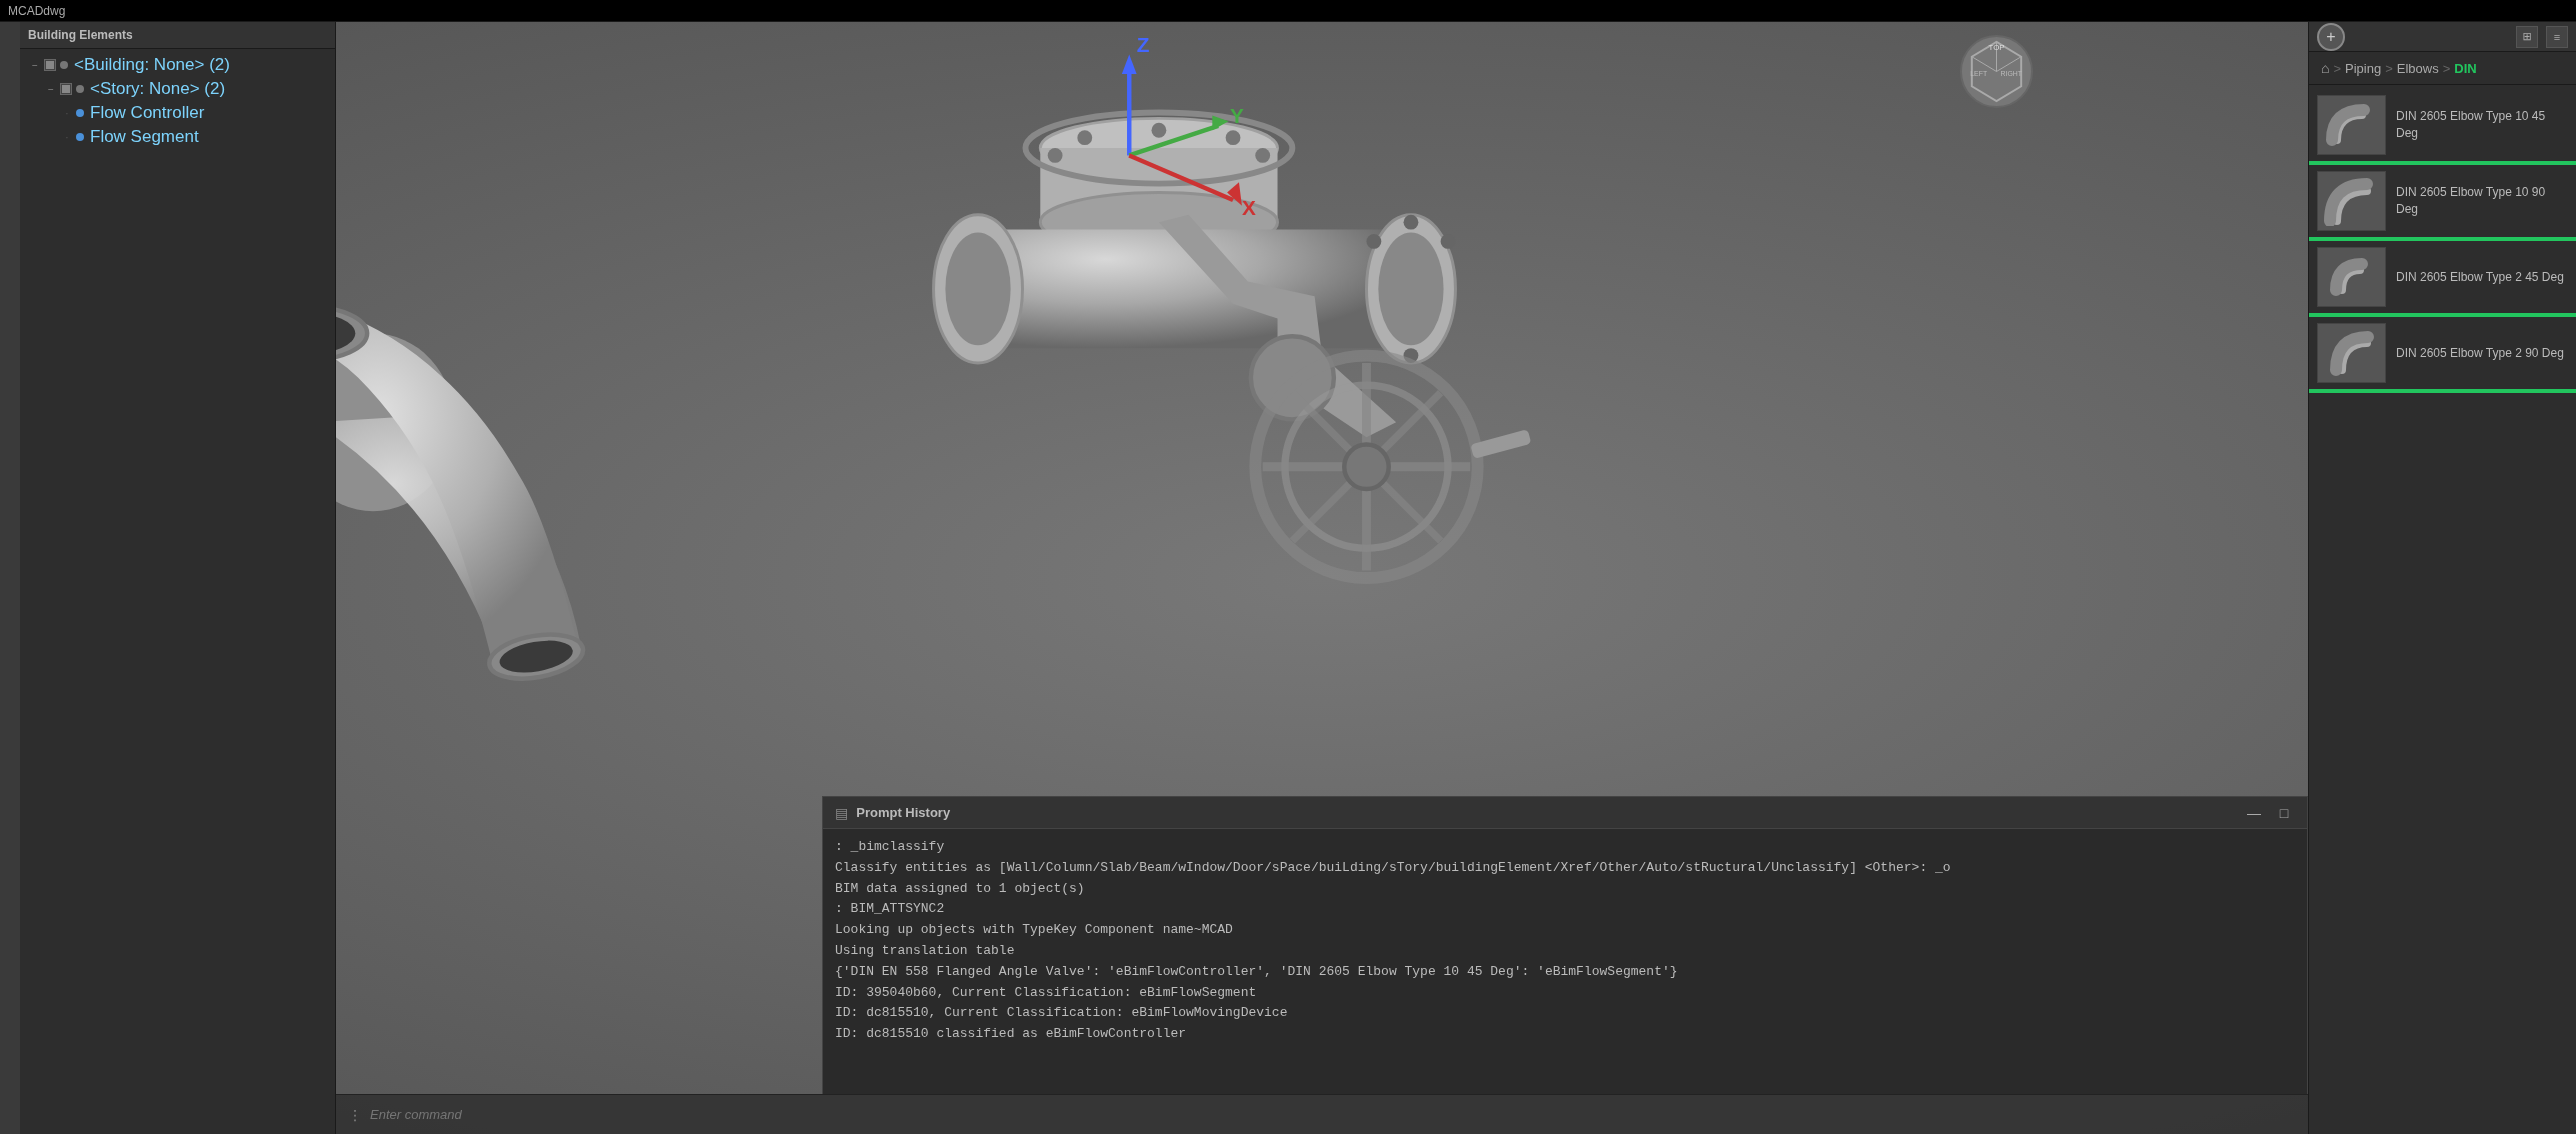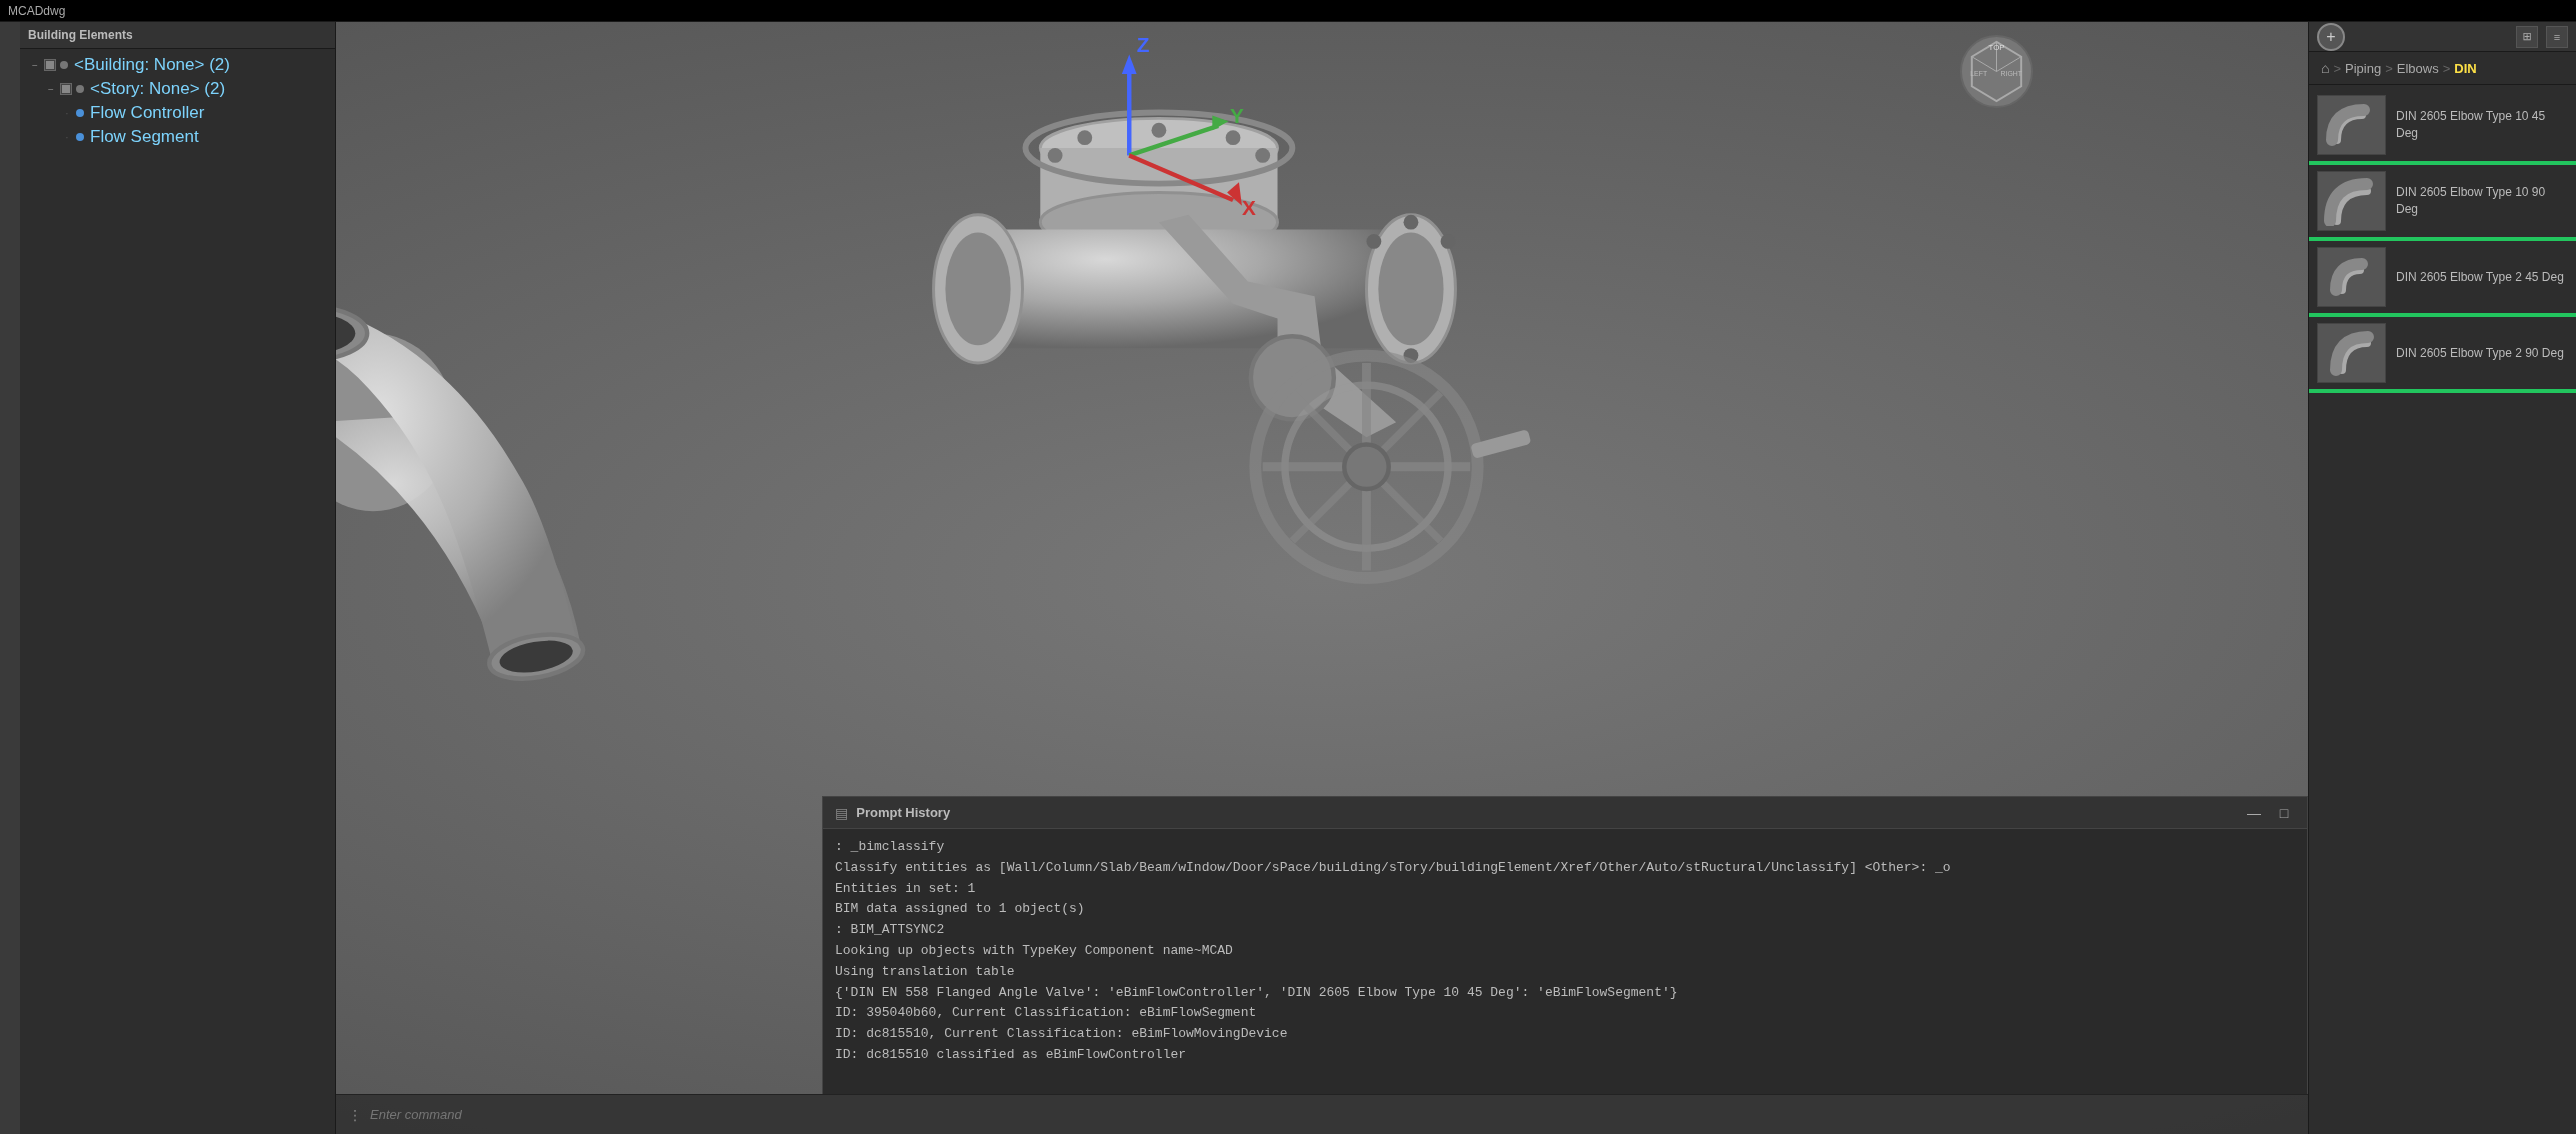--- a/index.html
+++ b/index.html
@@ -237,21 +237,21 @@
     }
     .breadcrumb-sep {
       color: #666;
     }
     .breadcrumb-link {
       color: #aaa;
       cursor: pointer;
       text-decoration: none;
     }
     .breadcrumb-current {
-      color: #fde047;
+      color: #22c55e;
       font-weight: bold;
     }
 
     .library-items {
       flex: 1;
       overflow-y: auto;
       padding: 4px 0;
     }
 
     .library-item {
@@ -513,21 +513,20 @@
           <span style="color:#888; font-size:14px;">▤</span>
           <span class="prompt-title">Prompt History</span>
           <div class="prompt-header-icons">
             <span class="prompt-icon-btn">—</span>
             <span class="prompt-icon-btn">□</span>
           </div>
         </div>
         <div class="prompt-content">
           <div class="prompt-line">: _bimclassify</div>
           <div class="prompt-line">Classify entities as [Wall/Column/Slab/Beam/wIndow/Door/sPace/buiLding/sTory/buildingElement/Xref/Other/Auto/stRuctural/Unclassify] &lt;Other&gt;: _o</div>
-          <div class="prompt-line">Entities in set: 1</div>
           <div class="prompt-line">BIM data assigned to 1 object(s)</div>
           <div class="prompt-line">: BIM_ATTSYNC2</div>
           <div class="prompt-line">Looking up objects with TypeKey Component name~MCAD</div>
           <div class="prompt-line">Using translation table</div>
           <div class="prompt-line">{'DIN EN 558 Flanged Angle Valve': 'eBimFlowController', 'DIN 2605 Elbow Type 10 45 Deg': 'eBimFlowSegment'}</div>
           <div class="prompt-line">ID: 395040b60, Current Classification: eBimFlowSegment</div>
           <div class="prompt-line">ID: dc815510, Current Classification: eBimFlowMovingDevice</div>
           <div class="prompt-line">ID: dc815510 classified as eBimFlowController</div>
         </div>
       </div>

